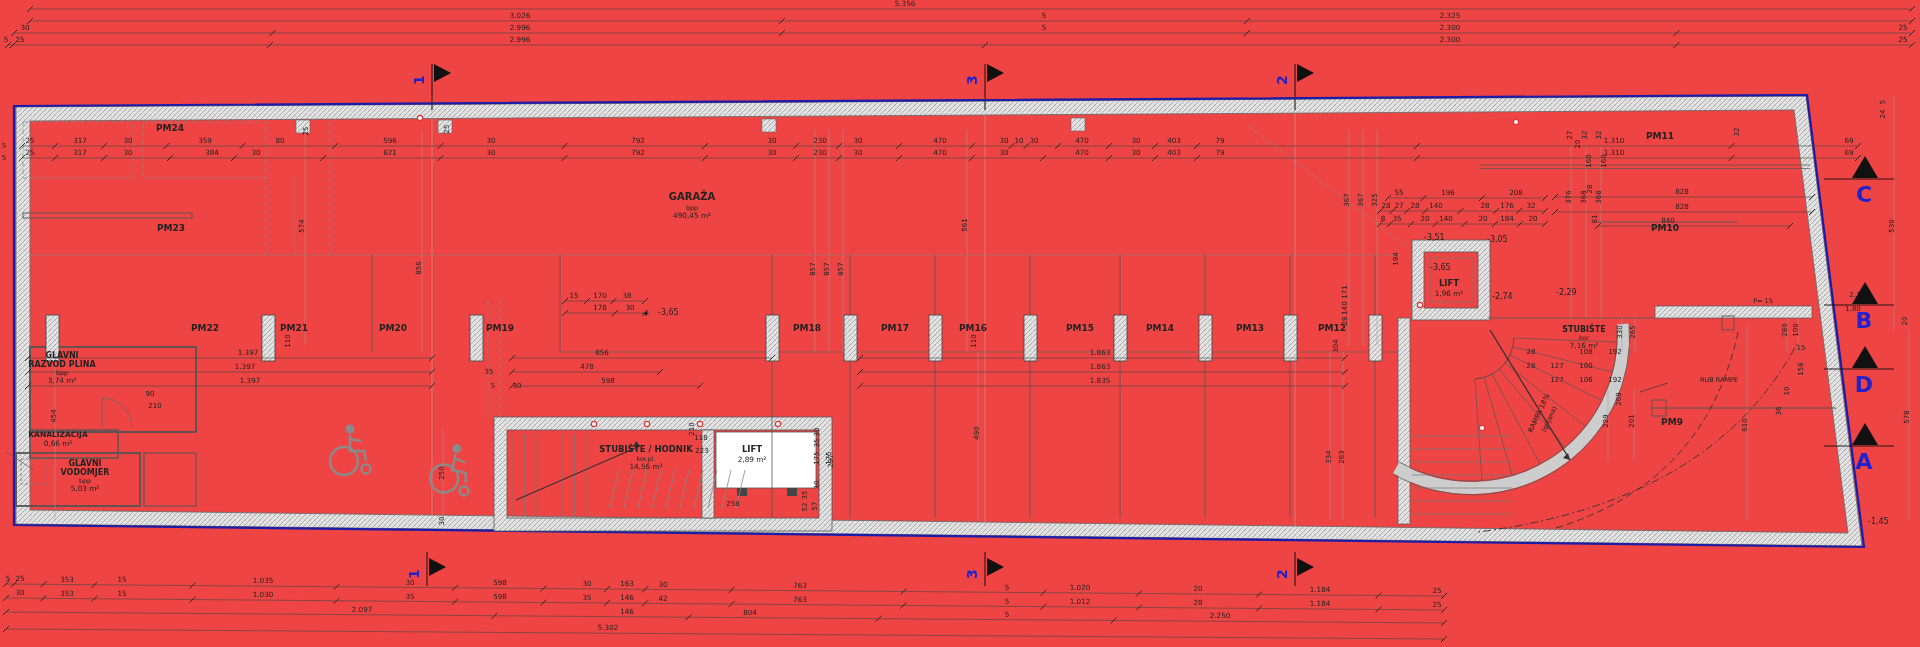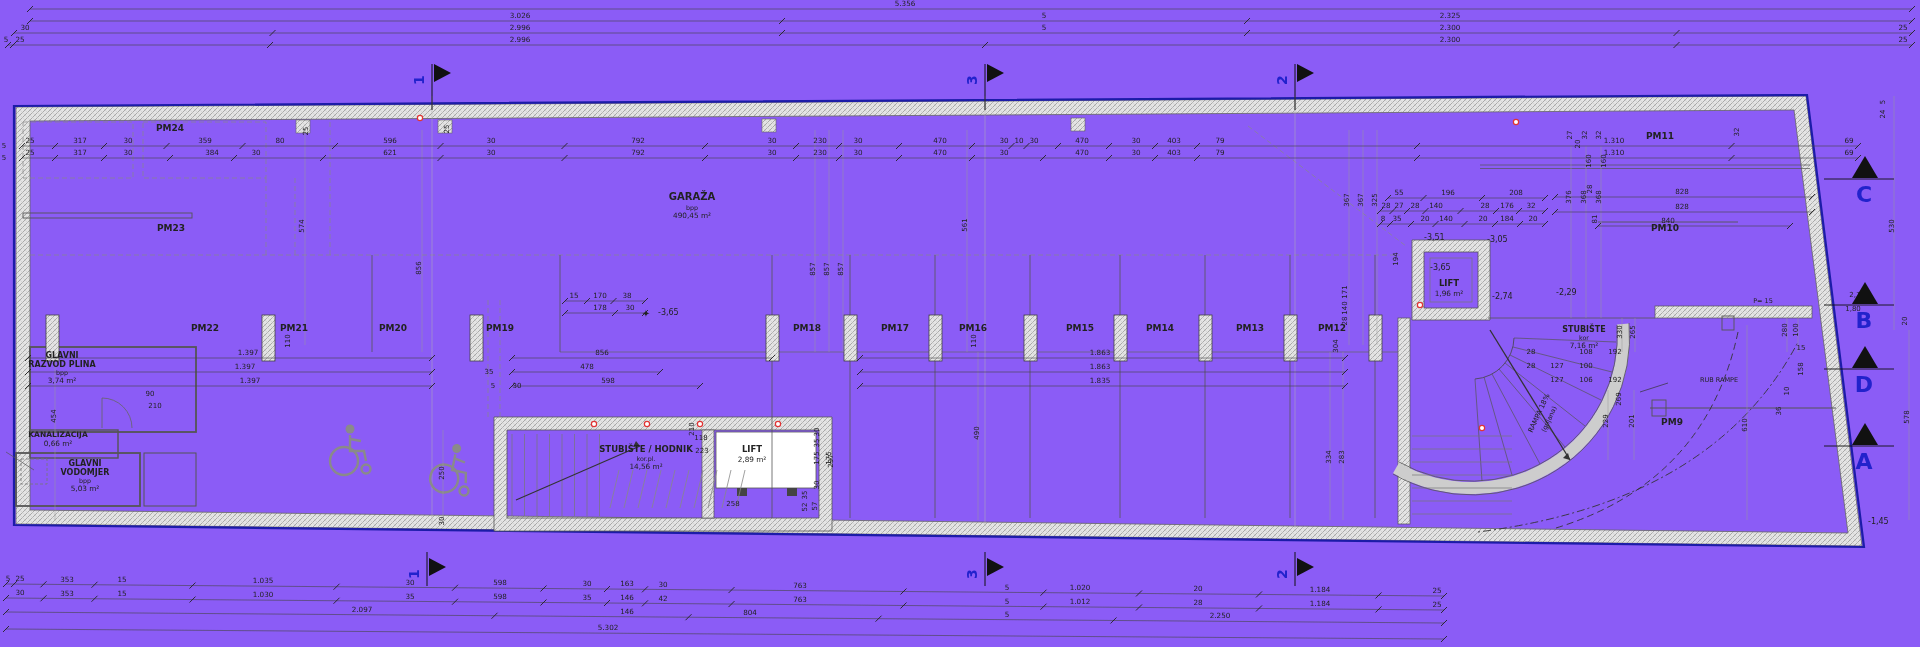--- a/index.html
+++ b/index.html
@@ -1,16 +1,16 @@
 <!DOCTYPE html>
 <html><head>
 <meta charset="utf-8">
 <style>
   html,body{margin:0;padding:0;background:#ffffff;}
-  .stage{position:relative;width:1920px;height:647px;background:#8b5cf6;overflow:hidden;
+  .stage{position:relative;width:1920px;height:647px;background:#ef4444;overflow:hidden;
          font-family:"DejaVu Sans","Liberation Sans",sans-serif;}
   svg text{font-family:"DejaVu Sans","Liberation Sans",sans-serif;}
 </style>
 </head>
 <body>
 
 <div class="stage">
 <svg id="plan" width="1920" height="647" viewBox="0 0 1920 647">
   <defs>
     <pattern id="hatch" width="5" height="5" patternUnits="userSpaceOnUse">

